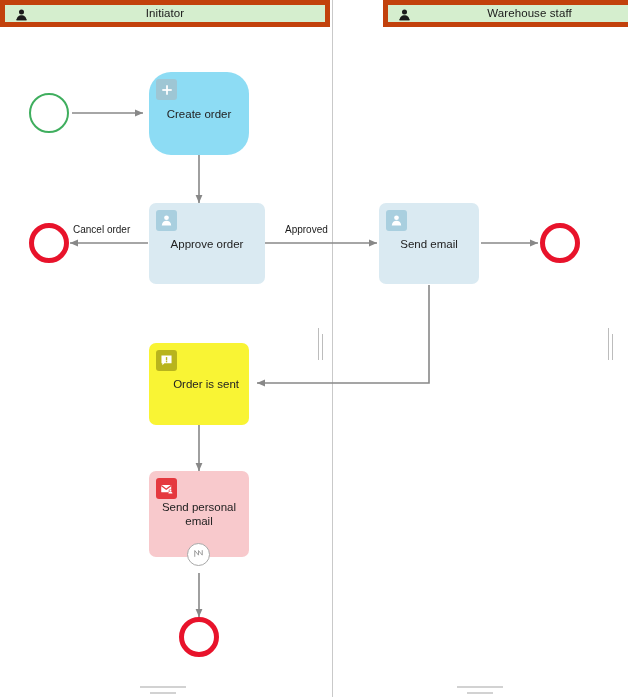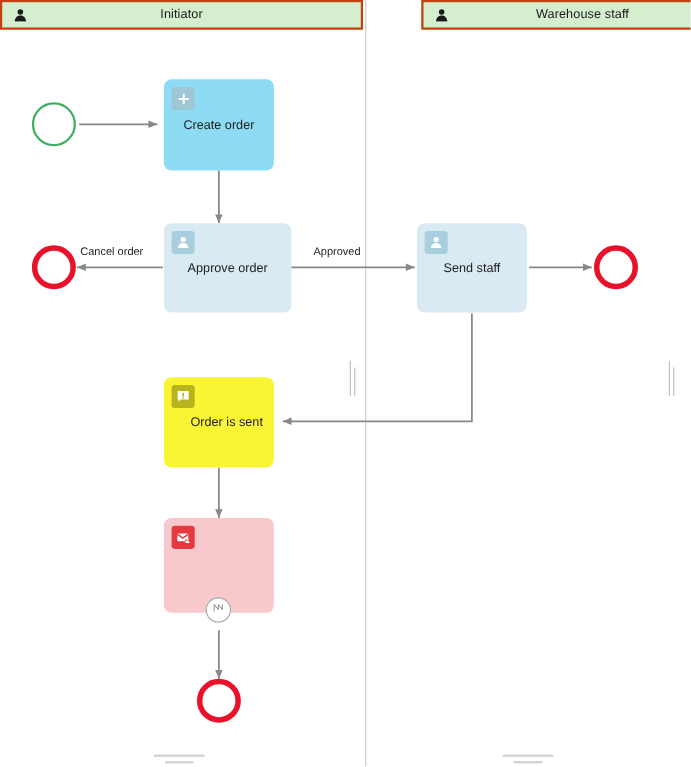--- a/index.html
+++ b/index.html
@@ -18,21 +18,21 @@
     background: #ffffff;
     overflow: hidden;
   }
 
   
   .lane-header {
     position: absolute;
     top: 0;
     height: 27px;
     background: #d5eece;
-    border: 2px solid #c2410c;
+    border: 5px solid #c2410c;
     box-sizing: border-box;
     display: flex;
     align-items: center;
     justify-content: center;
   }
   .lane-header .lane-title {
     font-size: 11.5px;
     color: #1a1a1a;
     letter-spacing: .1px;
     line-height: 1;
@@ -75,21 +75,21 @@
     top: 7px;
     width: 21px;
     height: 21px;
     border-radius: 3px;
     display: flex;
     align-items: center;
     justify-content: center;
   }
   .task-badge svg { display: block; }
 
-  .task-cyan   { background: #8ddcf4; }
+  .task-cyan   { background: #8ddcf4; border-radius: 22px; }
   .task-cyan   .task-badge { background: #9ec6d4; }
   .task-pale   { background: #daeaf2; }
   .task-pale   .task-badge { background: #a9cfdf; }
   .task-yellow { background: #f9f434; justify-content: flex-end; }
   .task-yellow .task-badge { background: #b8b41d; }
   .task-pink   { background: #f8c9cc; }
   .task-pink   .task-badge { background: #e5393f; }
 
   
   .event {
@@ -243,21 +243,21 @@
     <span class="task-label">Approve order</span>
   </div>
 
   <div class="task task-pale" style="left:379px; top:203px; width:100px; height:81px;">
     <span class="task-badge">
       <svg viewBox="0 0 16 16" width="13" height="13">
         <circle cx="8" cy="4.6" r="2.9" fill="#ffffff"></circle>
         <path d="M2.2 14 C2.6 10 5.1 8.4 8 8.4 C10.9 8.4 13.4 10 13.8 14 Z" fill="#ffffff"></path>
       </svg>
     </span>
-    <span class="task-label">Send staff</span>
+    <span class="task-label">Send email</span>
   </div>
 
   <div class="task task-yellow" style="left:149px; top:343px; width:100px; height:82px;">
     <span class="task-badge">
       <svg viewBox="0 0 16 16" width="13" height="13">
         <path d="M1.8 1.8 H14.2 V11.3 H5.4 L2.9 13.9 V11.3 H1.8 Z" fill="#ffffff"></path>
         <rect x="7.2" y="3.8" width="1.7" height="4.2" fill="#b8b41d"></rect>
         <rect x="7.2" y="8.7" width="1.7" height="1.5" fill="#b8b41d"></rect>
       </svg>
     </span>
@@ -267,20 +267,21 @@
   <div class="task task-pink" style="left:149px; top:471px; width:100px; height:86px;">
     <span class="task-badge">
       <svg viewBox="0 0 16 16" width="14" height="14">
         <rect x="1.4" y="3.4" width="11.4" height="8.2" rx="0.6" fill="#ffffff"></rect>
         <path d="M1.4 4.0 L7.1 8.2 L12.8 4.0" fill="none" stroke="#e5393f" stroke-width="1.5"></path>
         <circle cx="11.9" cy="10.4" r="2.1" fill="#e5393f"></circle>
         <circle cx="11.9" cy="9.6" r="1.15" fill="#ffffff"></circle>
         <path d="M9.6 13.2 C9.8 11.5 10.8 10.9 11.9 10.9 C13.0 10.9 14.0 11.5 14.2 13.2 Z" fill="#ffffff"></path>
       </svg>
     </span>
+    <span class="task-label">Send personal email</span>
   </div>
 
   <div class="boundary-event" style="left:187px; top:543px;">
     <span>
       <svg viewBox="0 0 16 16" width="13" height="13">
         <path d="M3.4 11.6 L3.4 4.4 L8.0 10.0 L8.0 4.4 L12.6 10.0 L12.6 4.4" fill="none" stroke="#9a9a9a" stroke-width="1.2" stroke-linejoin="round" stroke-linecap="round"></path>
       </svg>
     </span>
   </div>
 

